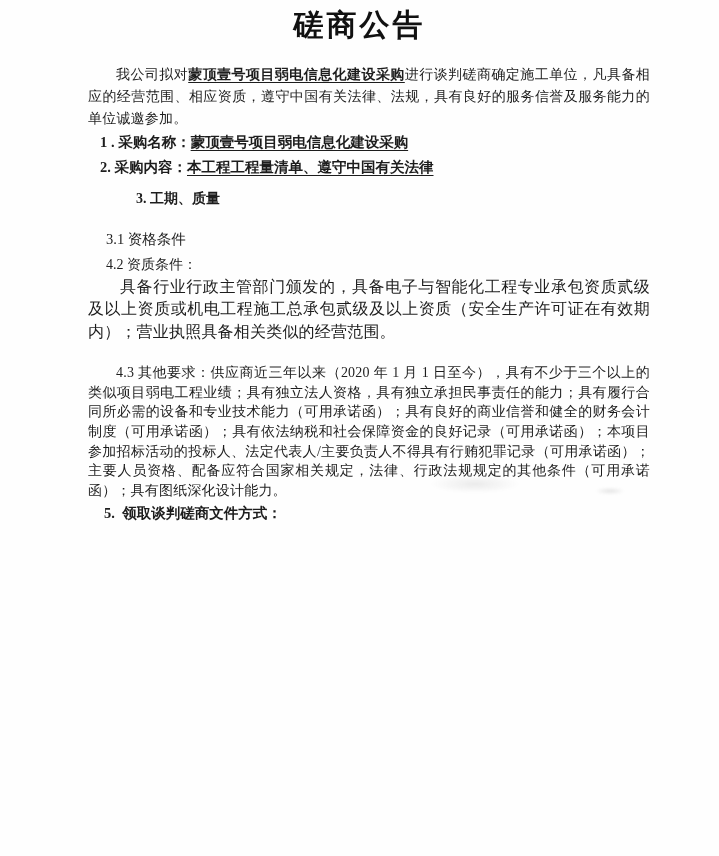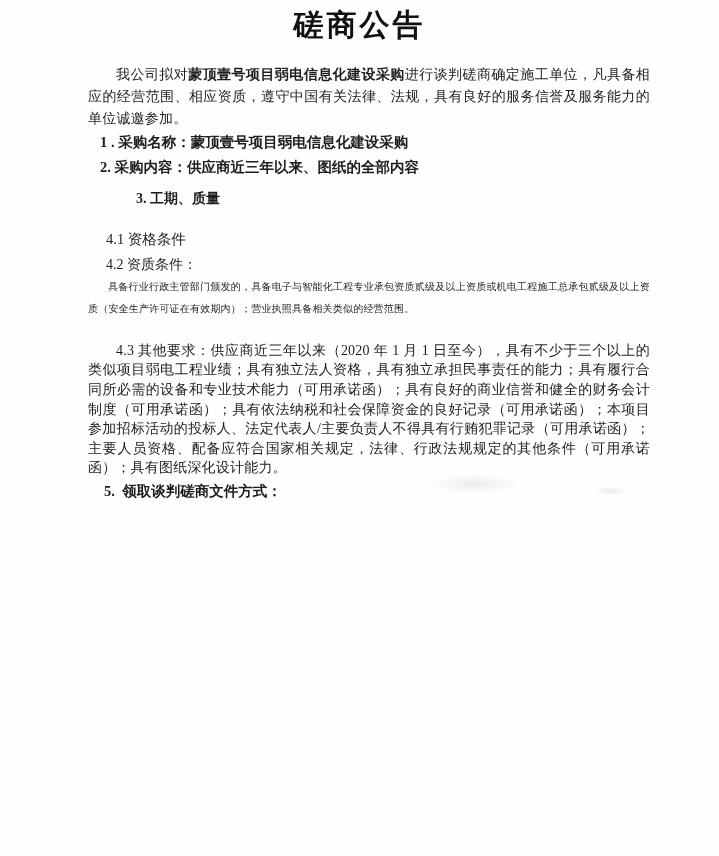--- a/index.html
+++ b/index.html
@@ -40,20 +40,21 @@
   .intro {
     margin-top: 22px;
     font-size: 14px;
     line-height: 22px;
     text-align: justify;
     text-indent: 2em;
     letter-spacing: 0.2px;
   }
   .u {
     font-weight: bold;
+    text-decoration: underline;
     text-underline-offset: 3px;
   }
   .b { font-weight: bold; text-align: right; }
 
   .item12 {
     padding-left: 12px;
     font-size: 14.5px;
     line-height: 25px;
     font-weight: bold;
   }
@@ -92,21 +93,21 @@
     white-space: pre-line;
   }
   .heading42 {
     margin-top: 2px;
     padding-left: 18px;
     font-size: 14px;
     line-height: 22px;
     font-weight: normal;
   }
   .para42 {
-    font-size: 10px;
+    font-size: 16px;
     line-height: 22.4px;
     text-align: justify;
     text-indent: 2em;
     letter-spacing: 0.2px;
   }
   .para43 {
     margin-top: 20px;
     font-size: 14px;
     line-height: 19.6px;
     text-align: justify;
@@ -161,28 +162,28 @@
   <div class="noise noise-3"></div>
 
   <h1 class="doc-title">磋商公告</h1>
 
   <div class="content">
 
     <p class="intro"><span>我公司拟对</span><span class="u">蒙顶壹号项目弱电信息化建设采购</span><span>进行谈判磋商确定施工单位，凡具备相应的经营范围、相应资质，遵守中国有关法律、法规，具有良好的服务信誉及服务能力的单位诚邀参加。</span></p>
 
     <p class="item12"><span class="b">1 . 采购名称：</span><span class="u">蒙顶壹号项目弱电信息化建设采购</span></p>
 
-    <p class="item12"><span class="b">2. 采购内容：</span><span class="u">供应商近三年以来、图纸的全部内容</span></p>
+    <p class="item12"><span class="b">2. 采购内容：</span><span class="u">本工程工程量清单、遵守中国有关法律</span></p>
 
     <p class="heading3">3. 工期、质量</p>
 
 
 
 
-    <p class="heading41">4.1 资格条件</p>
+    <p class="heading41">3.1 资格条件</p>
 
 
     <p class="heading42">4.2 资质条件：</p>
 
     <p class="para42">具备行业行政主管部门颁发的，具备电子与智能化工程专业承包资质贰级及以上资质或机电工程施工总承包贰级及以上资质（安全生产许可证在有效期内）；营业执照具备相关类似的经营范围。</p>
 
     <p class="para43"><span>4.3 其他要求：</span><span>供应商近三年以来（2020 年 1 月 1 日至今），具有不少于三个以上的类似项目弱电工程业绩；具有独立法人资格，具有独立承担民事责任的能力；具有履行合同所必需的设备和专业技术能力（可用承诺函）；具有良好的商业信誉和健全的财务会计制度（可用承诺函）；具有依法纳税和社会保障资金的良好记录（可用承诺函）；本项目参加招标活动的投标人、法定代表人/主要负责人不得具有行贿犯罪记录（可用承诺函）；主要人员资格、配备应符合国家相关规定，法律、行政法规规定的其他条件（可用承诺函）；具有图纸深化设计能力。</span></p>
 
 
     <p class="heading5">5.  领取谈判磋商文件方式：</p>

